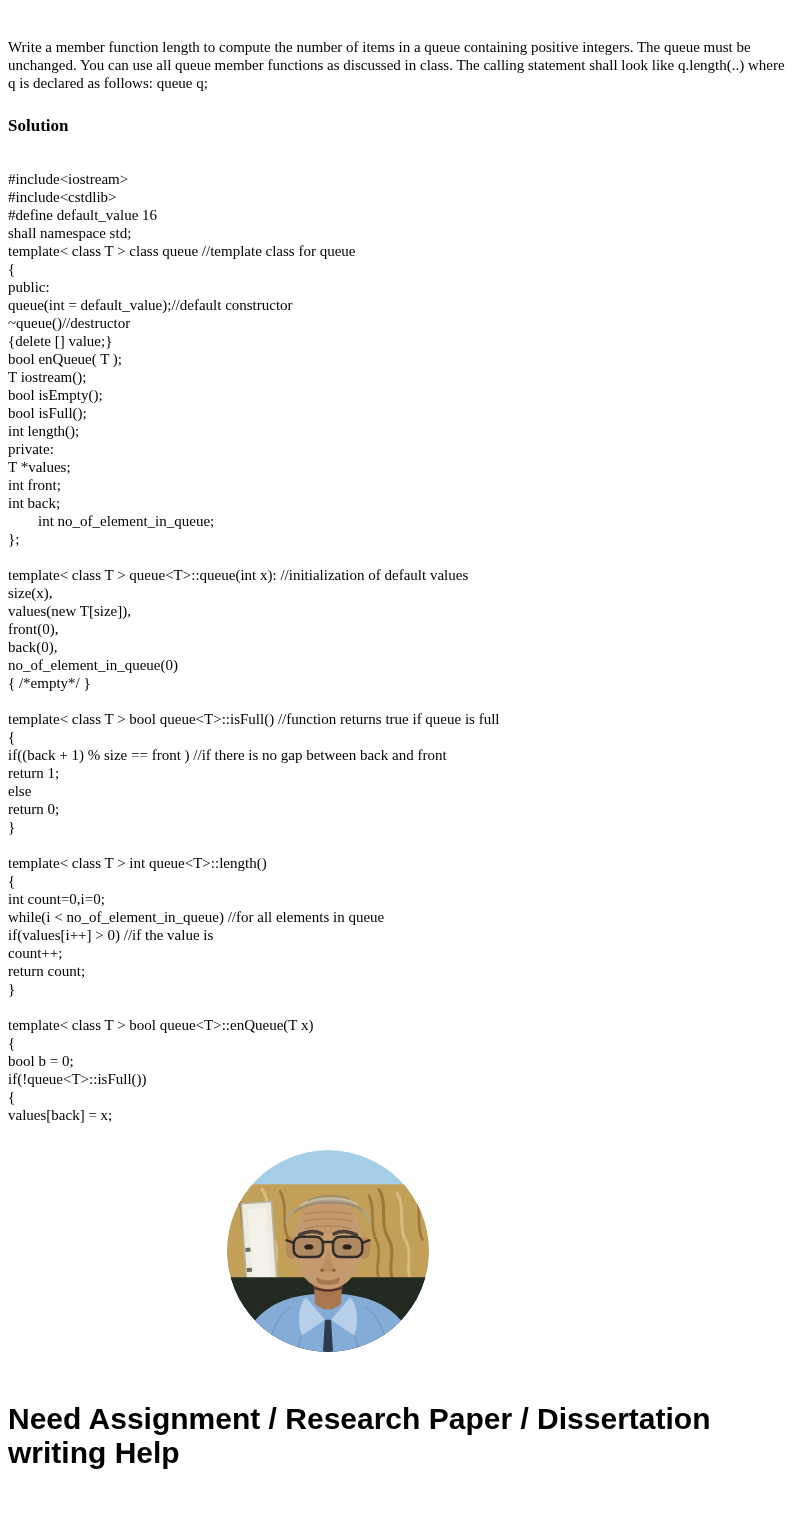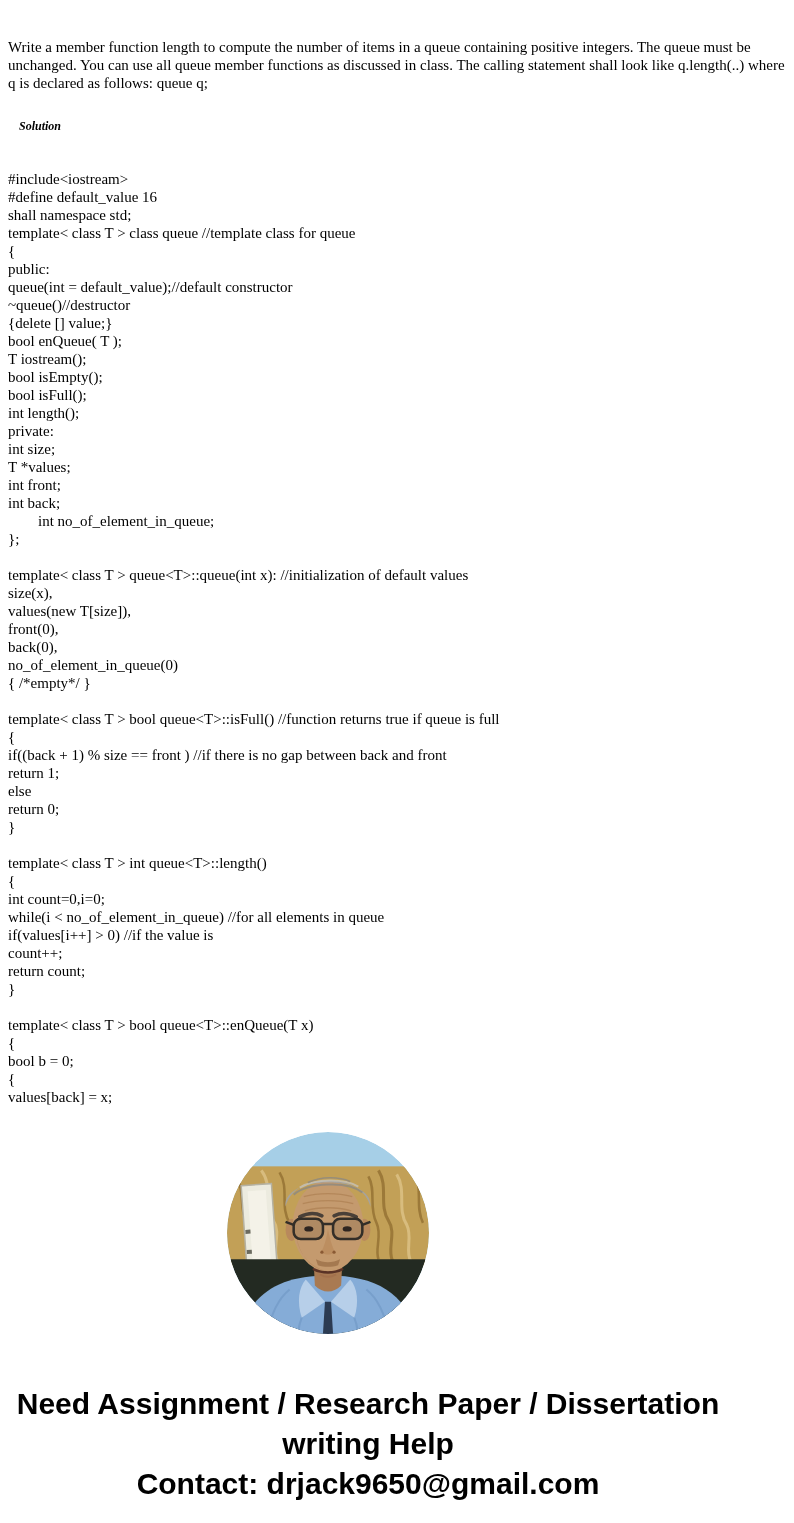--- a/index.html
+++ b/index.html
@@ -9,70 +9,70 @@
     color: #000000;
     position: relative;
     overflow: hidden;
   }
   .page { width: 655px; min-height: 1523px; box-sizing: border-box; padding: 38px 8px 0 8px; }
   .question {
     margin: 0; width: 778px;
     font-size: 15px; line-height: 18px;
   }
   .solution-heading {
-    margin: 25px 0 0 11px;
-    font-size: 12px; line-height: 18px; font-weight: bold; font-style: italic;
+    margin: 25px 0 0 0;
+    font-size: 17px; line-height: 18px; font-weight: bold;
   }
   .code-listing { margin-top: 35px; }
   .code-line {
     font-size: 15px; line-height: 18px; min-height: 18px;
     white-space: pre-wrap;
   }
   .portrait {
     width: 202px; height: 202px;
     margin: 26px auto 0 auto;
     border-radius: 50%;
     overflow: hidden;
   }
   .footer {
     width: 720px; margin: 50px auto 0 auto;
-    text-align: center;
+    text-align: left;
     font-family: "Liberation Sans", sans-serif;
     font-weight: bold;
-    font-size: 30px; line-height: 40px;
+    font-size: 30px; line-height: 34px;
     color: #000000;
   }
 </style>
 </head>
 <body>
 
 <div class="page">
 
   <p class="question">Write a member function length to compute the number of items in a queue containing positive integers. The queue must be unchanged. You can use all queue member functions as discussed in class. The calling statement shall look like q.length(..) where q is declared as follows: queue q;</p>
 
   <h2 class="solution-heading">Solution</h2>
 
   <div class="code-listing">
 
   <div class="code-line">#include&lt;iostream&gt;</div>
+      <div class="code-line">#include&lt;cstdlib&gt;</div>
       <div class="code-line">#define default_value 16</div>
       <div class="code-line">shall namespace std;</div>
       <div class="code-line">template&lt; class T &gt; class queue //template class for queue</div>
       <div class="code-line">{</div>
       <div class="code-line">public:</div>
       <div class="code-line">queue(int = default_value);//default constructor</div>
       <div class="code-line">~queue()//destructor</div>
       <div class="code-line">{delete [] value;}</div>
       <div class="code-line">bool enQueue( T );</div>
       <div class="code-line">T iostream();</div>
       <div class="code-line">bool isEmpty();</div>
       <div class="code-line">bool isFull();</div>
       <div class="code-line">int length();</div>
       <div class="code-line">private:</div>
-      <div class="code-line">int size;</div>
       <div class="code-line">T *values;</div>
       <div class="code-line">int front;</div>
       <div class="code-line">int back;</div>
       <div class="code-line">        int no_of_element_in_queue;</div>
       <div class="code-line">};</div>
       <div class="code-line"></div>
       <div class="code-line">template&lt; class T &gt; queue&lt;T&gt;::queue(int x): //initialization of default values</div>
       <div class="code-line">size(x),</div>
       <div class="code-line">values(new T[size]),</div>
       <div class="code-line">front(0),</div>
@@ -93,20 +93,21 @@
       <div class="code-line">int count=0,i=0;</div>
       <div class="code-line">while(i &lt; no_of_element_in_queue) //for all elements in queue</div>
       <div class="code-line">if(values[i++] &gt; 0) //if the value is</div>
       <div class="code-line">count++;</div>
       <div class="code-line">return count;</div>
       <div class="code-line">}</div>
       <div class="code-line"></div>
       <div class="code-line">template&lt; class T &gt; bool queue&lt;T&gt;::enQueue(T x)</div>
       <div class="code-line">{</div>
       <div class="code-line">bool b = 0;</div>
+      <div class="code-line">if(!queue&lt;T&gt;::isFull())</div>
       <div class="code-line">{</div>
       <div class="code-line">values[back] = x;</div>
     </div>
 
   <div class="portrait">
     <svg width="202" height="202" viewBox="0 0 200 200" xmlns="http://www.w3.org/2000/svg">
       <defs>
         <clipPath id="pc">
             <circle cx="100" cy="100" r="100"></circle>
           </clipPath>
@@ -174,16 +175,15 @@
         <circle cx="106" cy="119" r="1.6" fill="#8a5a34"></circle>
         <path fill="#9c7048" opacity="0.8" d="M88,126 C96,130 104,130 112,126 L110,132 C104,134 96,134 90,132 Z"></path>
         <path stroke="#5a3326" stroke-width="2.5" fill="none" stroke-linecap="round" d="M86,136 C94,140 106,140 114,136"></path>
         <path stroke="#a06a4a" stroke-width="2" fill="none" opacity="0.6" d="M92,141 C97,144 103,144 108,141"></path>
       </g>
     </svg>
   </div>
 
   <div class="footer">
     <div>Need Assignment / Research Paper / Dissertation writing Help</div>
-    <div>Contact: drjack9650@gmail.com</div>
   </div>
 
 </div>
 
 </body></html>

